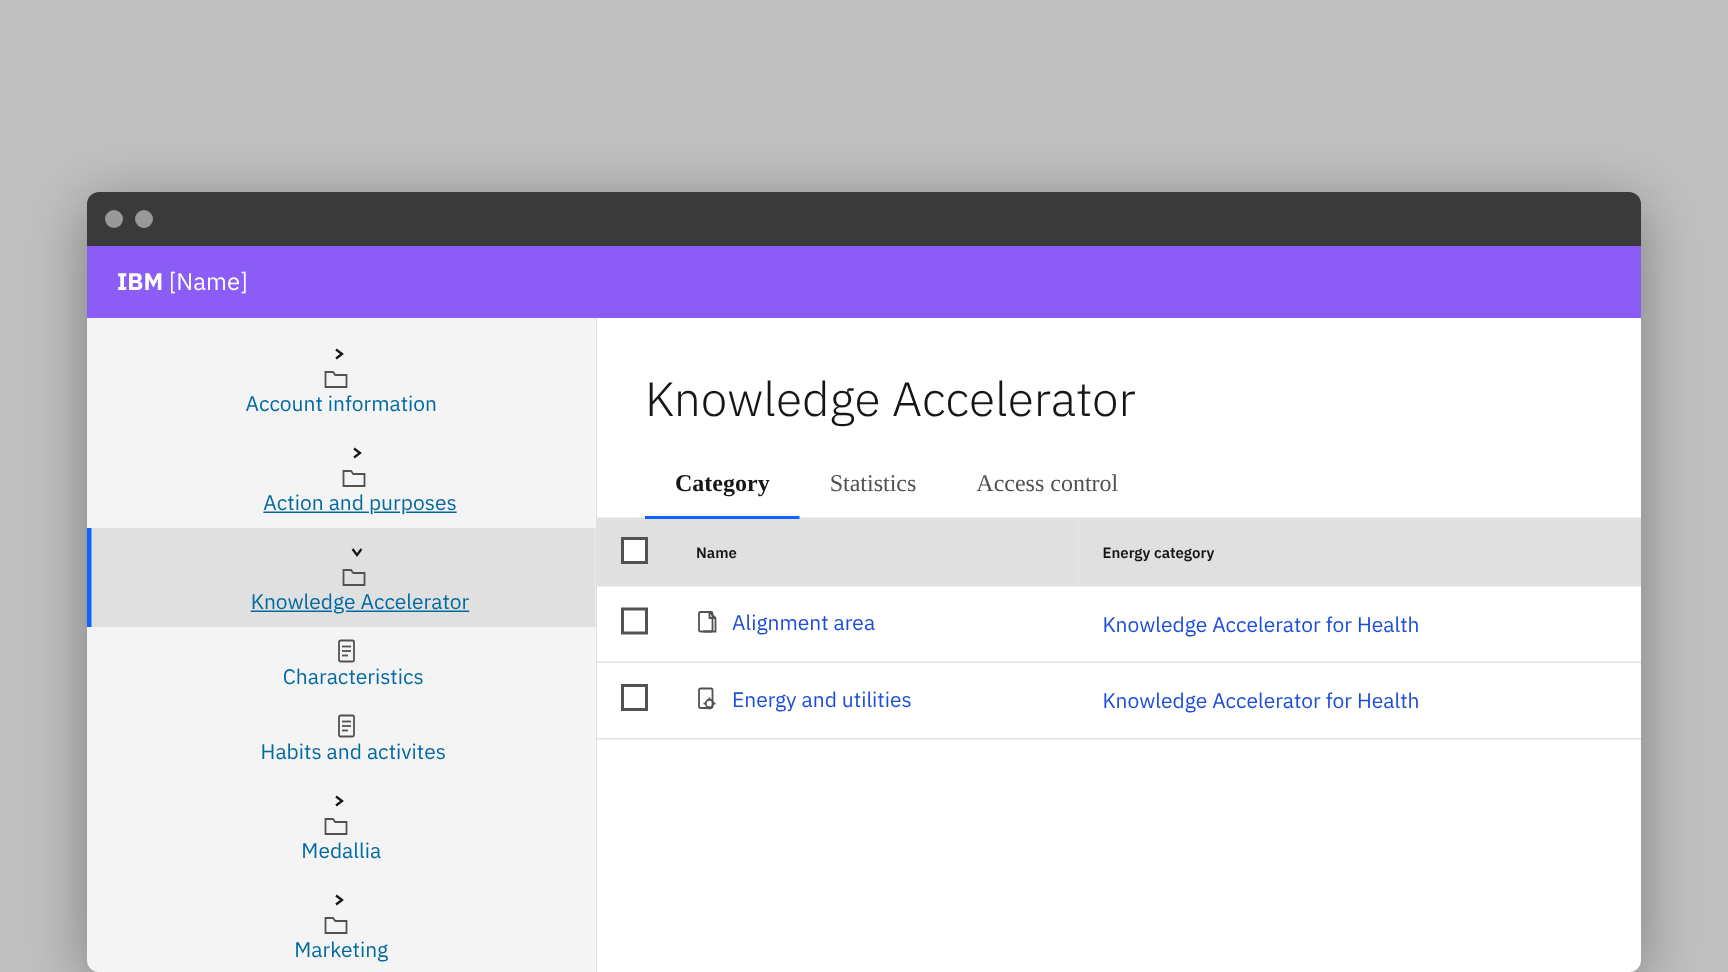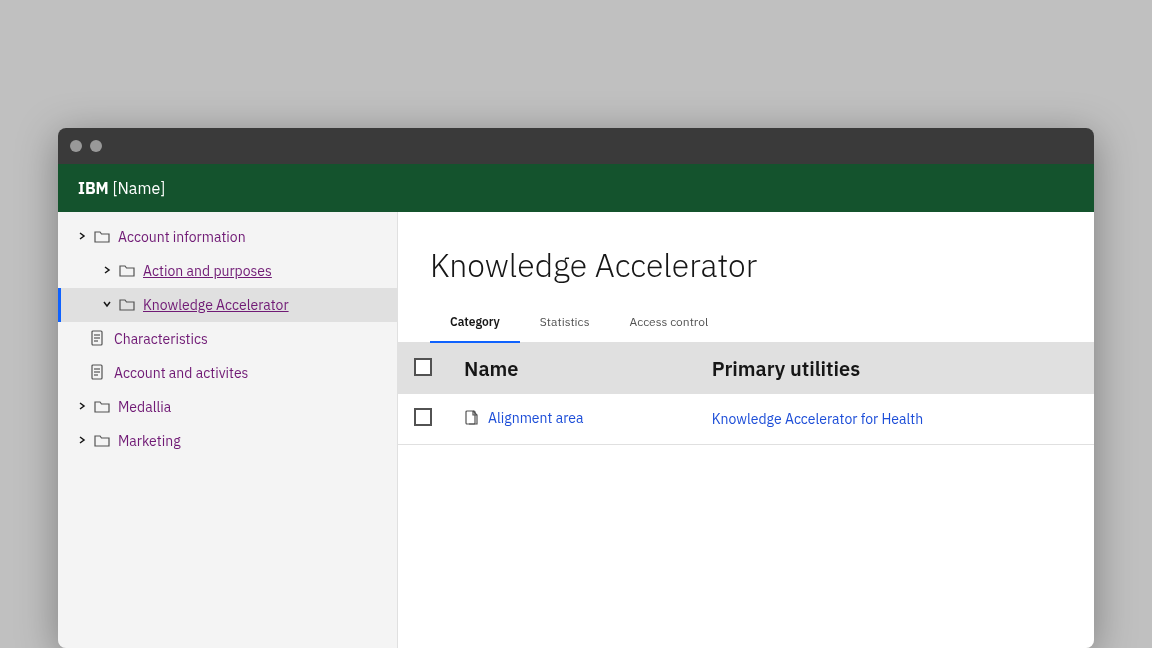--- a/index.html
+++ b/index.html
@@ -23,21 +23,21 @@
       align-items: center;
       padding: 0 12px;
       gap: 8px;
       flex-shrink: 0;
     }
     .title-bar-btn {
       width: 12px; height: 12px; border-radius: 50%; background: #999;
     }
 
     .app-header {
-      background: #14532d;
+      background: #8b5cf6;
       height: 48px;
       display: flex;
       align-items: center;
       padding: 0 20px;
       flex-shrink: 0;
     }
     .app-header-title {
       color: #fff;
       font-size: 16px;
       font-weight: 400;
@@ -55,27 +55,28 @@
       width: 340px;
       background: #f4f4f4;
       border-right: 1px solid #e0e0e0;
       overflow-y: auto;
       flex-shrink: 0;
       padding: 8px 0;
     }
 
     .tree-item {
       display: flex;
-      align-items: flex-start;
+      align-items: center;
       padding: 8px 16px;
       cursor: pointer;
       font-size: 14px;
-      color: #701a75;
+      color: #0369a1;
       position: relative;
       user-select: none;
+      flex-direction: column;
     }
     .tree-item.active { background: #e0e0e0; }
     .tree-item.active::before {
       content: '';
       position: absolute;
       left: 0;
       top: 0;
       bottom: 0;
       width: 3px;
       background: #0f62fe;
@@ -130,26 +131,27 @@
     }
 
     .tabs-bar {
       display: flex;
       border-bottom: 1px solid #e0e0e0;
       padding: 0 32px;
       flex-shrink: 0;
     }
     .tab {
       padding: 12px 20px;
-      font-size: 12px;
+      font-size: 16px;
       color: #525252;
       cursor: pointer;
       border-bottom: 2px solid transparent;
       margin-bottom: -1px;
       white-space: nowrap;
+      font-family: Liberation Serif, serif;
     }
     .tab.active {
       color: #161616;
       border-bottom: 2px solid #0f62fe;
       font-weight: 600;
     }
 
     .table-container {
       flex: 1;
       overflow-y: auto;
@@ -157,21 +159,21 @@
     table {
       width: 100%;
       border-collapse: collapse;
     }
     thead tr {
       background: #e0e0e0;
     }
     th {
       text-align: left;
       padding: 12px 16px;
-      font-size: 20px;
+      font-size: 10px;
       font-weight: 600;
       color: #161616;
     }
     td {
       padding: 14px 16px;
       font-size: 14px;
       color: #1d4ed8;
       border-bottom: 1px solid #e0e0e0;
     }
 
@@ -273,21 +275,21 @@
 
       <div class="tree-item indent-2">
         <span class="doc-icon">
           <svg viewBox="0 0 16 16" fill="none" stroke="#525252" stroke-width="1.2">
               <rect x="2" y="1" width="10" height="14" rx="1"></rect>
               <line x1="4" y1="5" x2="10" y2="5"></line>
               <line x1="4" y1="8" x2="10" y2="8"></line>
               <line x1="4" y1="11" x2="8" y2="11"></line>
             </svg>
         </span>
-        <span>Account and activites</span>
+        <span>Habits and activites</span>
       </div>
 
 
 
       <div class="tree-item">
         <span class="chevron">
           <svg viewBox="0 0 10 10" fill="none" stroke="#161616" stroke-width="1.5">
               <polyline points="3,2 7,5 3,8"></polyline>
             </svg>
         </span>
@@ -328,40 +330,59 @@
       </div>
 
       <div class="table-container">
         <table>
           <thead>
             <tr>
               <th class="checkbox-cell">
                 <span class="cb-box"></span>
               </th>
               <th>Name</th>
-              <th>Primary utilities</th>
+              <th>Energy category</th>
             </tr>
           </thead>
           <tbody>
             <tr>
               <td class="checkbox-cell">
                 <span class="cb-box"></span>
               </td>
               <td>
                 <span class="row-icon">
                   <svg viewBox="0 0 16 16" fill="none" stroke="#525252" stroke-width="1.2">
                       <rect x="2" y="1" width="9" height="13" rx="1"></rect>
                       <path d="M9 1l4 4v9H5"></path>
                       <polyline points="9,1 9,5 13,5"></polyline>
                     </svg>
                   <span>Alignment area</span>
                 </span>
               </td>
               <td>Knowledge Accelerator for Health</td>
             </tr>
+            <tr>
+              <td class="checkbox-cell">
+                <span class="cb-box"></span>
+              </td>
+              <td>
+                <span class="row-icon">
+                  <svg viewBox="0 0 16 16" fill="none" stroke="#525252" stroke-width="1.2">
+                      <rect x="2" y="1" width="9" height="13" rx="1"></rect>
+                      <circle cx="9" cy="11" r="2.5"></circle>
+                      <line x1="9" y1="8.5" x2="9" y2="7"></line>
+                      <line x1="9" y1="13.5" x2="9" y2="15"></line>
+                      <line x1="11.5" y1="11" x2="13" y2="11"></line>
+                      <line x1="6.5" y1="11" x2="5" y2="11"></line>
+                    </svg>
+                  <span>Energy and utilities</span>
+                </span>
+              </td>
+              <td>Knowledge Accelerator for Health</td>
+            </tr>
           </tbody>
         </table>
       </div>
 
     </main>
 
   </div>
 </div>
 
 </body></html>

